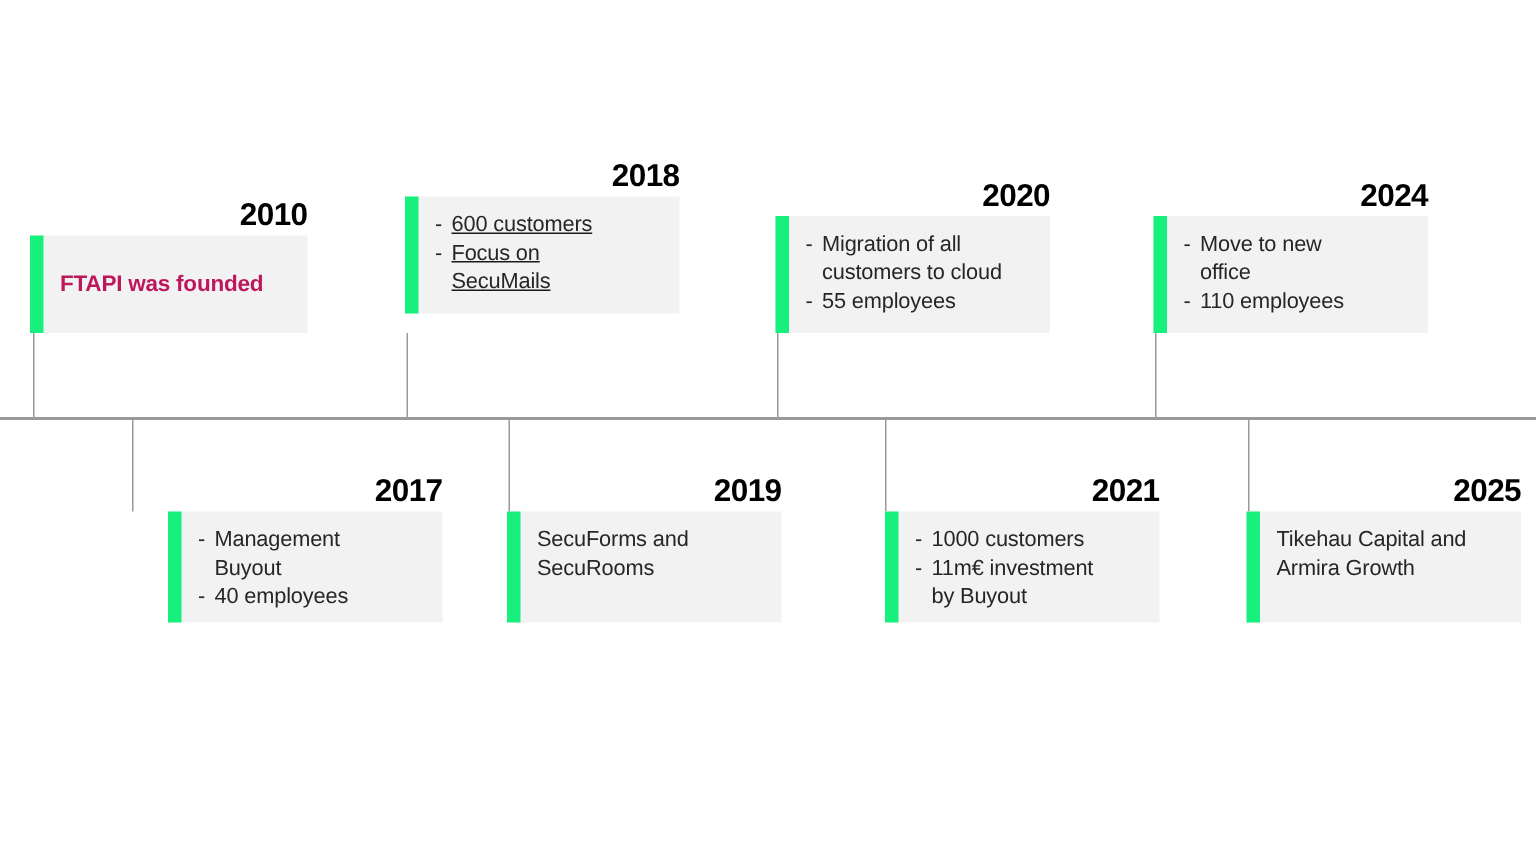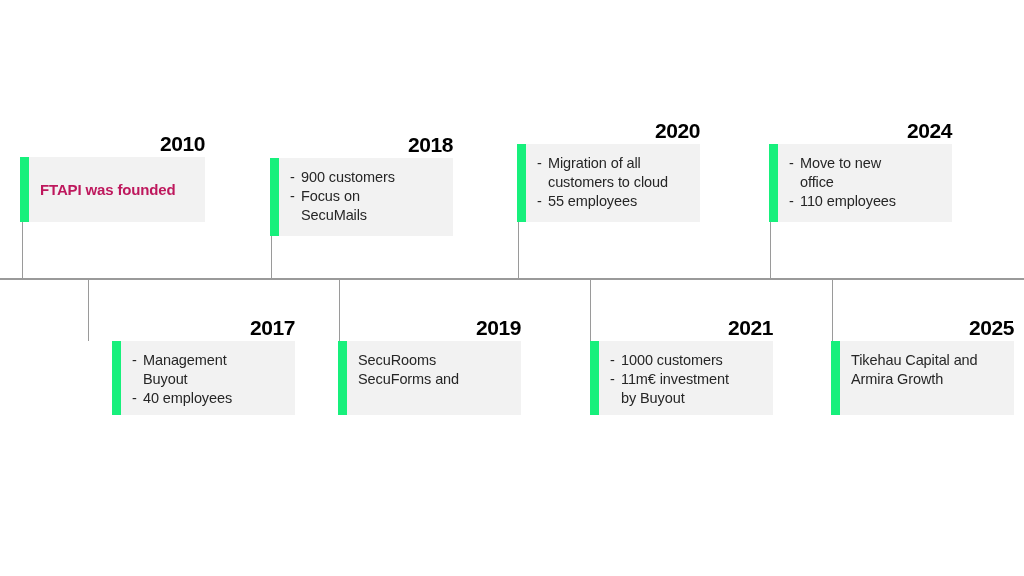--- a/index.html
+++ b/index.html
@@ -151,42 +151,42 @@
       <div class="card-body">
         <ul class="bullet-list">
           <li><span class="dash">-</span><span>Management</span></li>
           <li><span class="dash"></span><span>Buyout</span></li>
           <li><span class="dash">-</span><span>40 employees</span></li>
         </ul>
       </div>
     </div>
   </div>
 
-  <div class="milestone" style="left:270px; top:158px; width:183px; height:78px;">
+  <div class="milestone" style="left:270px; top:131px; width:183px; height:78px;text-decoration:underline;">
     <div class="year-label">2018</div>
     <div class="card">
       <div class="accent-bar"></div>
       <div class="card-body">
         <ul class="bullet-list">
-          <li><span class="dash">-</span><span>900 customers</span></li>
+          <li><span class="dash">-</span><span>600 customers</span></li>
           <li><span class="dash">-</span><span>Focus on</span></li>
           <li><span class="dash"></span><span>SecuMails</span></li>
         </ul>
       </div>
     </div>
   </div>
 
   <div class="milestone" style="left:338px; top:341px; width:183px; height:74px;">
     <div class="year-label">2019</div>
     <div class="card">
       <div class="accent-bar"></div>
       <div class="card-body">
         <ul class="bullet-list no-dash">
+          <li><span>SecuForms and</span></li>
           <li><span>SecuRooms</span></li>
-          <li><span>SecuForms and</span></li>
         </ul>
       </div>
     </div>
   </div>
 
   <div class="milestone" style="left:517px; top:144px; width:183px; height:78px;">
     <div class="year-label">2020</div>
     <div class="card">
       <div class="accent-bar"></div>
       <div class="card-body">

